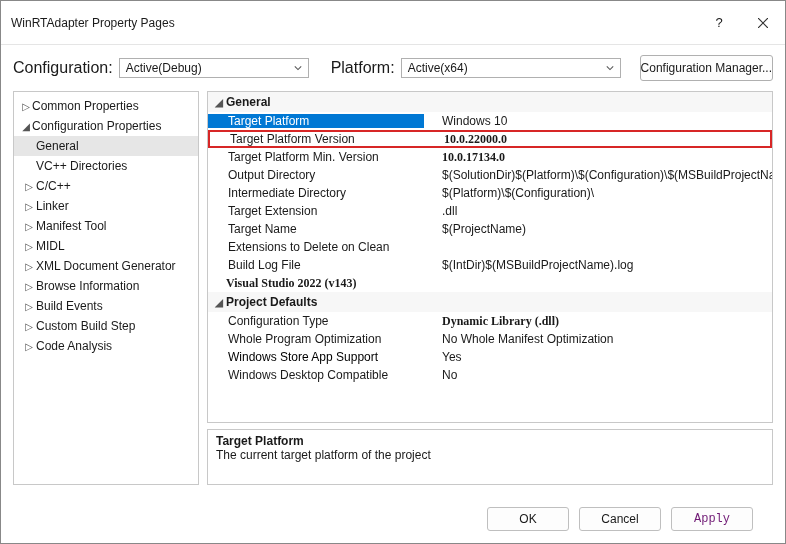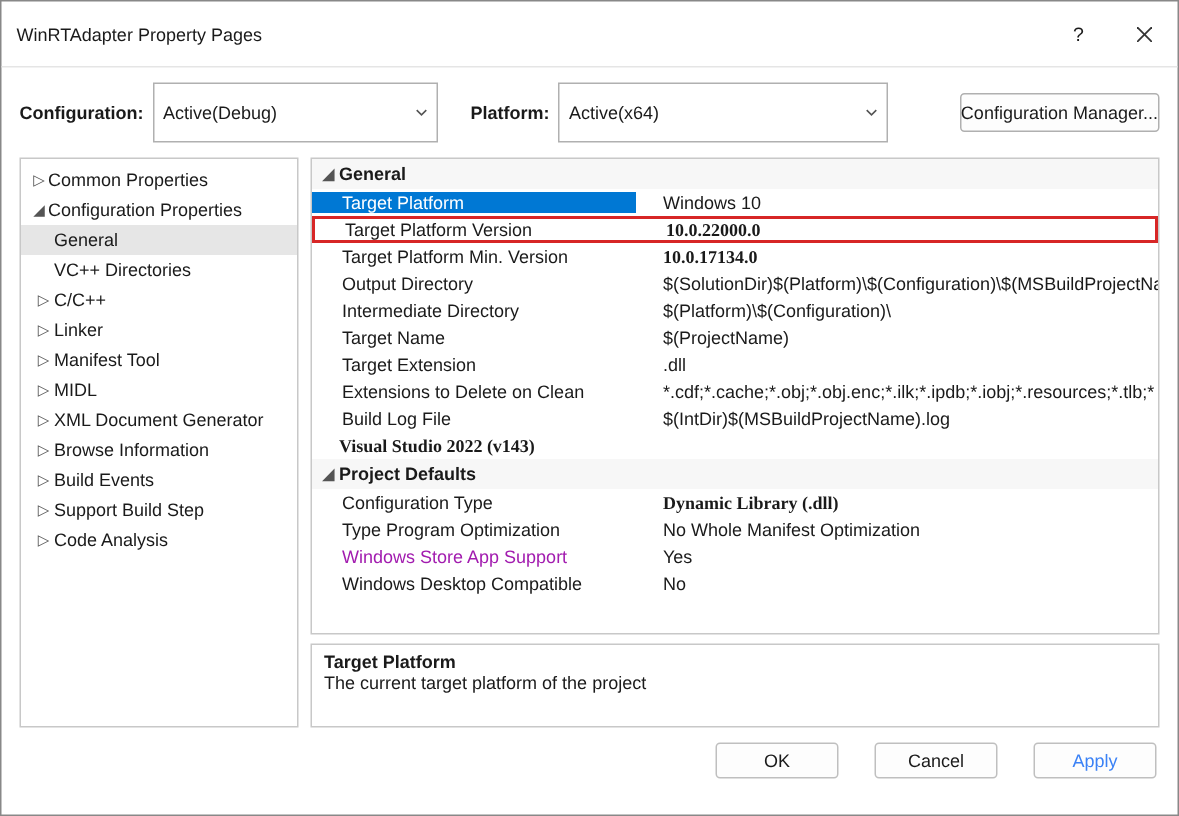--- a/index.html
+++ b/index.html
@@ -3,49 +3,49 @@
 <meta charset="utf-8">
 <style>
   * { box-sizing: border-box; }
   html, body { margin: 0; padding: 0; font-family: "Segoe UI", Tahoma, sans-serif; font-size: 12px; color: #1a1a1a; }
   .window { width: 786px; height: 544px; background: #fff; border: 1px solid #888; position: relative; display: flex; flex-direction: column; }
   .titlebar { height: 44px; display: flex; align-items: center; padding: 0 0 0 10px; border-bottom: 1px solid #e5e5e5; }
   .titlebar .title { flex: 1; font-size: 12px; }
   .titlebar .btn { width: 44px; height: 30px; display: flex; align-items: center; justify-content: center; font-size: 13px; }
   .titlebar .btn svg { stroke: #333; }
   .config-row { padding: 10px 12px 10px 12px; display: flex; align-items: center; gap: 6px; }
-  .config-row label { font-size: 12px; font-weight: bold; }
-  .select { height: 40px; border: 1px solid #b0b0b0; background: #fff; display: flex; align-items: center; padding: 0 6px; justify-content: space-between; gap: 47px; }
+  .config-row label { font-size: 16px; }
+  .select { height: 20px; border: 1px solid #b0b0b0; background: #fff; display: flex; align-items: center; padding: 0 6px; justify-content: space-between; gap: 47px; }
   .select .caret { width: 8px; height: 8px; }
   .cfg-select { width: 190px; }
   .plat-select { width: 220px; }
   .mgr-btn { height: 26px; border: 1px solid #b0b0b0; background: #fdfdfd; padding: 0 0; display: flex; align-items: center; border-radius:3px;}
   .body { flex: 1; display: flex; gap: 8px; padding: 0 12px 10px 12px; min-height: 0; }
   .tree-panel { width: 186px; border: 1px solid #c8c8c8; overflow-x: auto; overflow-y: hidden; padding-top: 4px; }
   .tree-node { display: flex; align-items: center; height: 20px; padding-left: 6px; font-size: 12px; white-space: nowrap; }
   .tree-node .arrow { width: 12px; display: inline-flex; justify-content: center; color: #555; font-size: 10px; }
   .tree-node.level1 { padding-left: 22px; }
   .tree-node.level1 .arrow { margin-left: -14px; width:14px; }
   .tree-node.selected { background: #e6e6e6; }
   .right-panel { flex: 1; display: flex; flex-direction: column; gap: 6px; min-width: 0; }
   .prop-grid { flex: 1; border: 1px solid #c8c8c8; overflow: hidden; display:flex; flex-direction:column; }
   .section-header { display: flex; align-items: center; height: 20px; font-weight: bold; font-size: 12px; padding-left: 4px; background:#f7f7f7; }
   .section-header .arrow { width: 14px; display:inline-flex; justify-content:center; font-size:10px; color:#555; }
   .prop-row { display: flex; height: 18px; align-items: center; font-size: 12px; }
   .prop-row .name { width: 216px; padding-left: 20px; white-space: nowrap; overflow:hidden; }
   .prop-row .value { flex: 1; padding-left: 18px; white-space: nowrap; overflow: hidden; }
   .prop-row.selected .name { background: #0078d4; color: #fff; }
   .prop-row.bold .value { font-weight: bold; font-family: Liberation Serif, serif; }
-  .prop-row.disabled .name { color: #a21caf; }
+  .prop-row.disabled .name { color: #000000; }
   .highlight-box { border: 2px solid #d72626; }
   .desc-panel { border: 1px solid #c8c8c8; height: 56px; padding: 4px 8px; font-size: 12px; }
   .desc-panel .t { font-weight: bold; }
-  .footer { height: 48px; display: flex; justify-content: flex-end; gap: 24px; padding: 0 14px; }
+  .footer { height: 48px; display: flex; align-items: center; justify-content: flex-end; gap: 10px; padding: 0 32px; }
   .footer .fbtn { width: 82px; height: 24px; border: 1px solid #bfbfbf; background: #fdfdfd; display: flex; align-items: center; justify-content: center; border-radius: 3px; }
-  .footer .fbtn.disabled { color: #3b82f6; }
+  .footer .fbtn.disabled { color: #701a75; font-family: Liberation Mono, monospace; }
   .tree-panel::-webkit-scrollbar { height: 16px; }
   .tree-panel::-webkit-scrollbar-thumb { background: #c4c4c4; }
   .tree-panel::-webkit-scrollbar-track { background: #f0f0f0; }
 </style>
 </head>
 <body>
 
 <div class="window">
 
   <div class="titlebar">
@@ -122,21 +122,21 @@
         <div class="tree-node level1">
           <span class="arrow">▷</span>
           <span>Browse Information</span>
         </div>
         <div class="tree-node level1">
           <span class="arrow">▷</span>
           <span>Build Events</span>
         </div>
         <div class="tree-node level1">
           <span class="arrow">▷</span>
-          <span>Support Build Step</span>
+          <span>Custom Build Step</span>
         </div>
         <div class="tree-node level1">
           <span class="arrow">▷</span>
           <span>Code Analysis</span>
         </div>
       </div>
 
     <div class="right-panel">
       <div class="prop-grid" id="grid">
           <div class="section-header">
@@ -157,48 +157,47 @@
           </div>
           <div class="prop-row">
             <div class="name">Output Directory</div>
             <div class="value">$(SolutionDir)$(Platform)\$(Configuration)\$(MSBuildProjectName)\</div>
           </div>
           <div class="prop-row">
             <div class="name">Intermediate Directory</div>
             <div class="value">$(Platform)\$(Configuration)\</div>
           </div>
           <div class="prop-row">
+            <div class="name">Target Extension</div>
+            <div class="value">.dll</div>
+          </div>
+          <div class="prop-row">
             <div class="name">Target Name</div>
             <div class="value">$(ProjectName)</div>
           </div>
           <div class="prop-row">
-            <div class="name">Target Extension</div>
-            <div class="value">.dll</div>
-          </div>
-          <div class="prop-row">
             <div class="name">Extensions to Delete on Clean</div>
-            <div class="value">*.cdf;*.cache;*.obj;*.obj.enc;*.ilk;*.ipdb;*.iobj;*.resources;*.tlb;*</div>
           </div>
           <div class="prop-row">
             <div class="name">Build Log File</div>
             <div class="value">$(IntDir)$(MSBuildProjectName).log</div>
           </div>
           <div class="prop-row bold">
             <div class="value">Visual Studio 2022 (v143)</div>
           </div>
           <div class="section-header">
             <span class="arrow">◢</span>
             <span>Project Defaults</span>
           </div>
           <div class="prop-row bold">
             <div class="name">Configuration Type</div>
             <div class="value">Dynamic Library (.dll)</div>
           </div>
           <div class="prop-row">
-            <div class="name">Type Program Optimization</div>
+            <div class="name">Whole Program Optimization</div>
             <div class="value">No Whole Manifest Optimization</div>
           </div>
           <div class="prop-row disabled">
             <div class="name">Windows Store App Support</div>
             <div class="value">Yes</div>
           </div>
           <div class="prop-row">
             <div class="name">Windows Desktop Compatible</div>
             <div class="value">No</div>
           </div>

